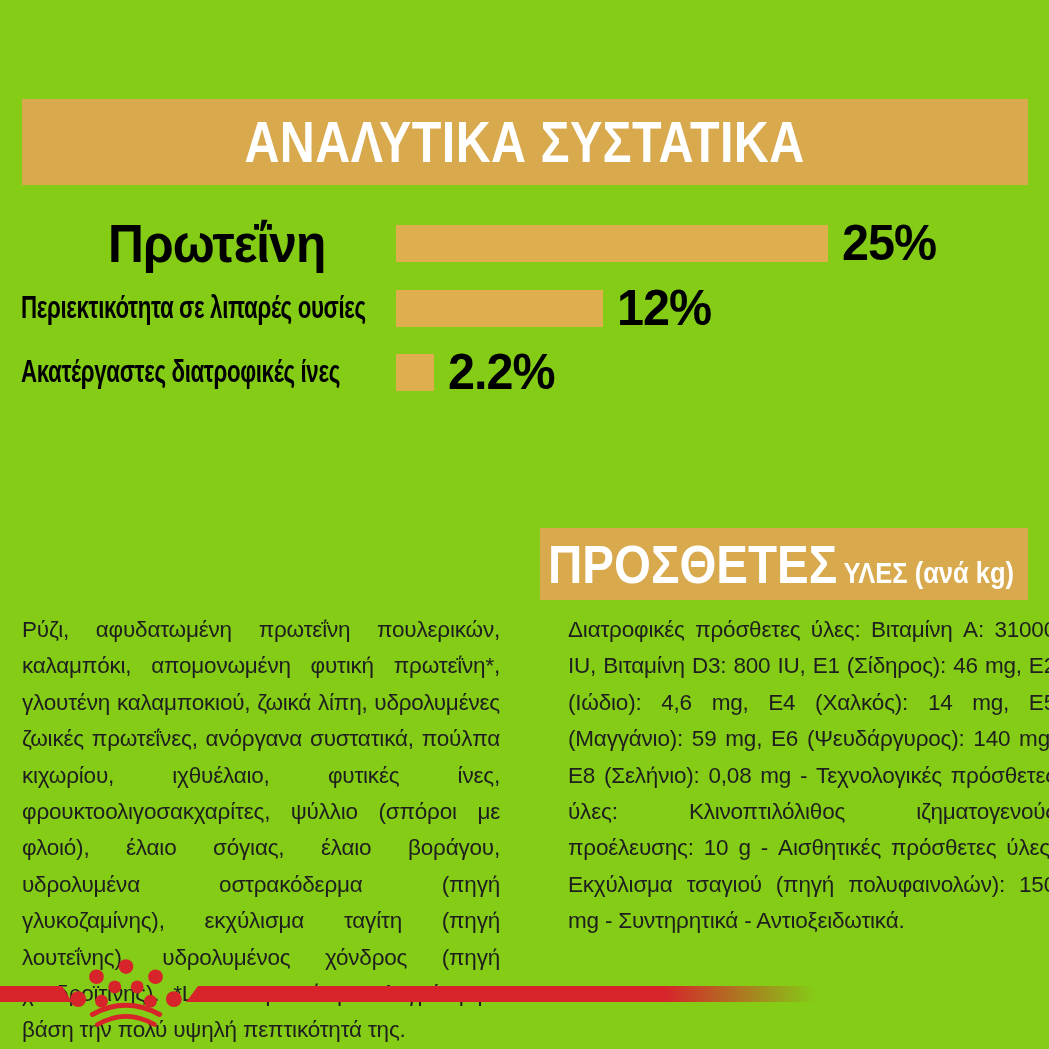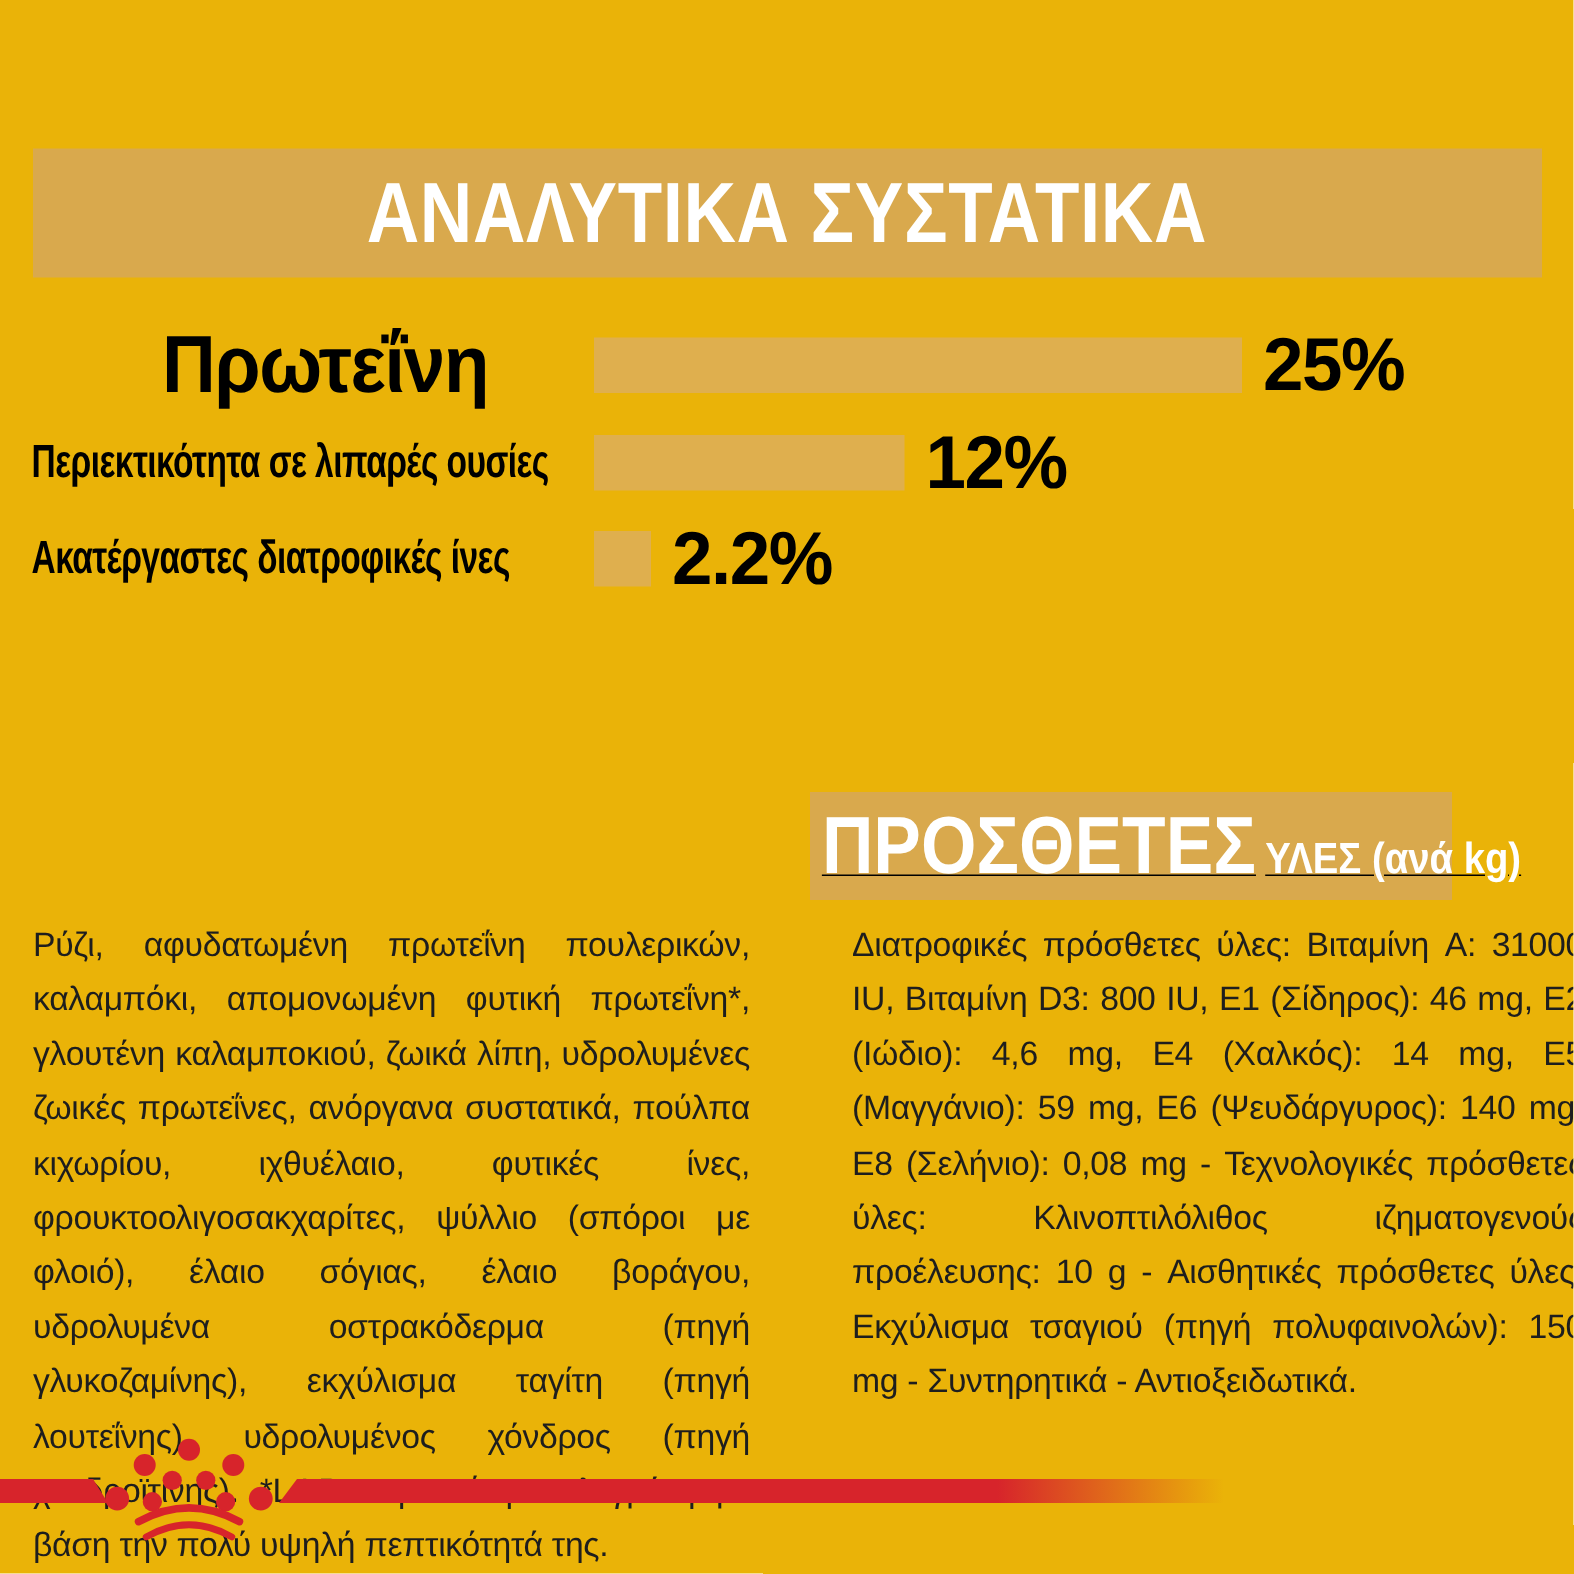--- a/index.html
+++ b/index.html
@@ -1,33 +1,33 @@
 <!DOCTYPE html>
 <html style="--gold: #D9A94D; --bar-gold: #DFAF4E; --red: #D7242B; --ink: #1E1E1E;"><head>
 <meta charset="utf-8">
 <style>
   :root{
     --gold:#D9A94D; --bar-gold:#DFAF4E; --red:#D7242B; --ink:#1E1E1E;
   }
   *{margin:0;padding:0;box-sizing:border-box;}
   html,body{background:#fff;}
   .page{
-    position:relative;width:1049px;height:1049px;background:#eab308;overflow:hidden;
+    position:relative;width:1049px;height:1049px;background:#84cc16;overflow:hidden;
     font-family:"Liberation Sans",sans-serif;
   }
   
   .banner{position:absolute;background:var(--gold);display:flex;align-items:center;justify-content:center;}
   .banner-top{left:22px;top:99px;width:1006px;height:86px;}
   .banner-title{
     color:#fff;font-weight:700;font-size:57px;line-height:1;white-space:nowrap;
     transform:scaleX(0.85);transform-origin:center;letter-spacing:0.5px;
   }
   .banner-composition{left:22px;top:528px;width:476px;height:72px;}
   .banner-composition .banner-title{font-size:52px;}
-  .banner-additives{left:540px;top:528px;width:428px;height:72px;justify-content:flex-start;text-decoration:underline;}
+  .banner-additives{left:540px;top:528px;width:488px;height:72px;justify-content:flex-start;}
   .banner-additives-inner{
     display:inline-block;white-space:nowrap;transform:scaleX(0.88);transform-origin:left center;
     padding-left:9px;color:#fff;font-weight:700;
   }
   .banner-additives-inner .big{font-size:54px;line-height:1;}
   .banner-additives-inner .small{font-size:29px;line-height:1;margin-left:7px;}
   
   .row-label{position:absolute;color:#000;font-weight:700;white-space:nowrap;transform-origin:left center;}
   .label-protein{left:108px;top:214px;font-size:54px;line-height:58px;transform:scaleX(0.92);letter-spacing:-1px;}
   .label-fat{left:21px;top:288px;font-size:31px;line-height:40px;transform:scaleX(0.72);letter-spacing:-0.5px;}

